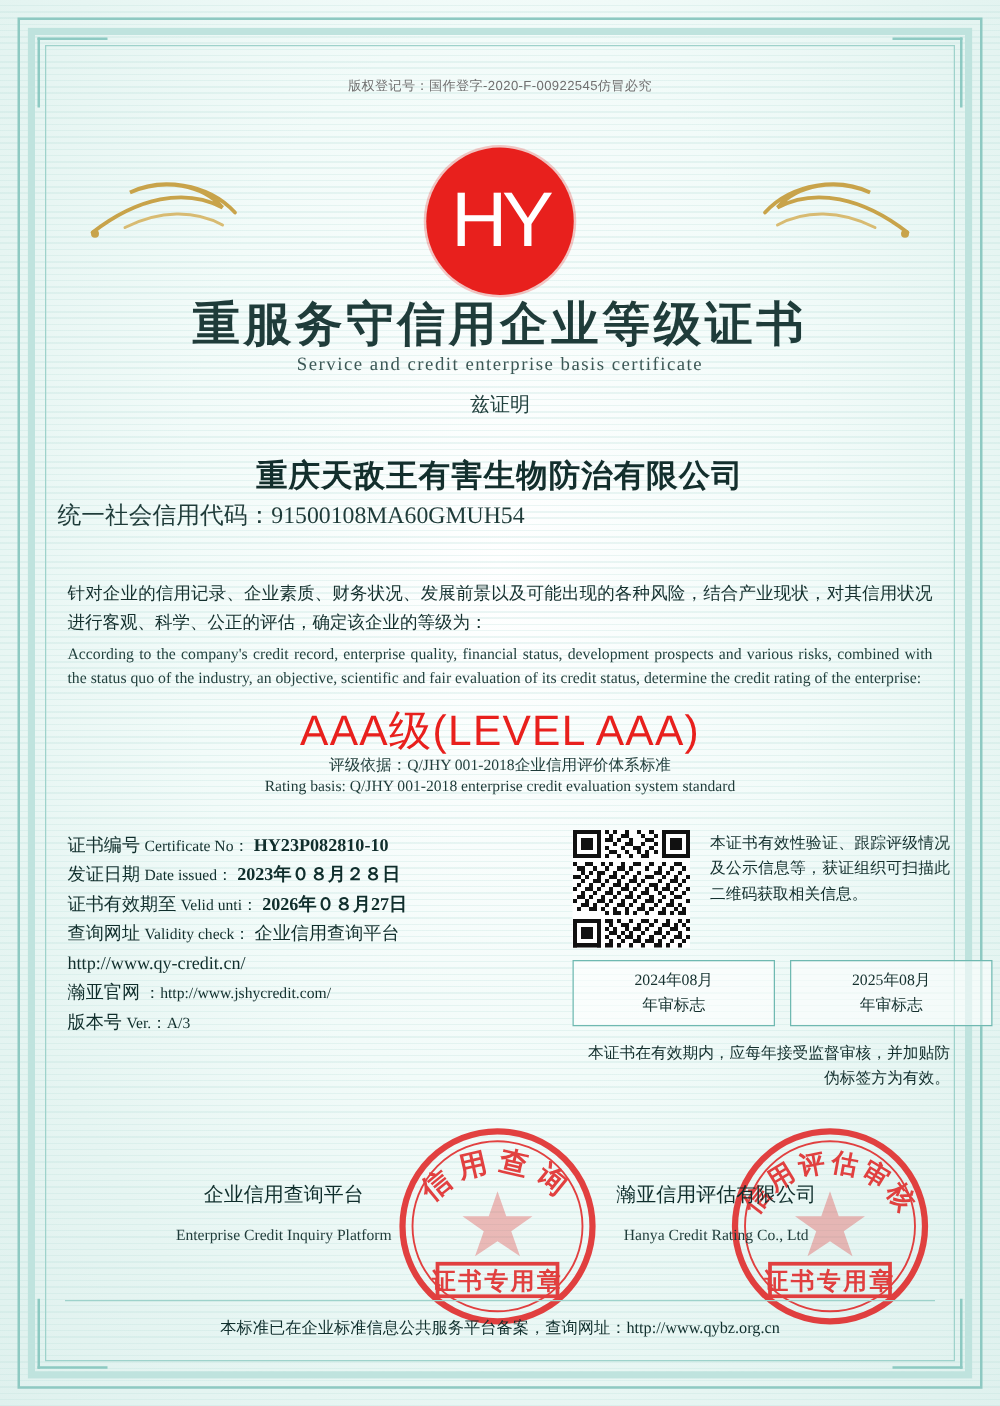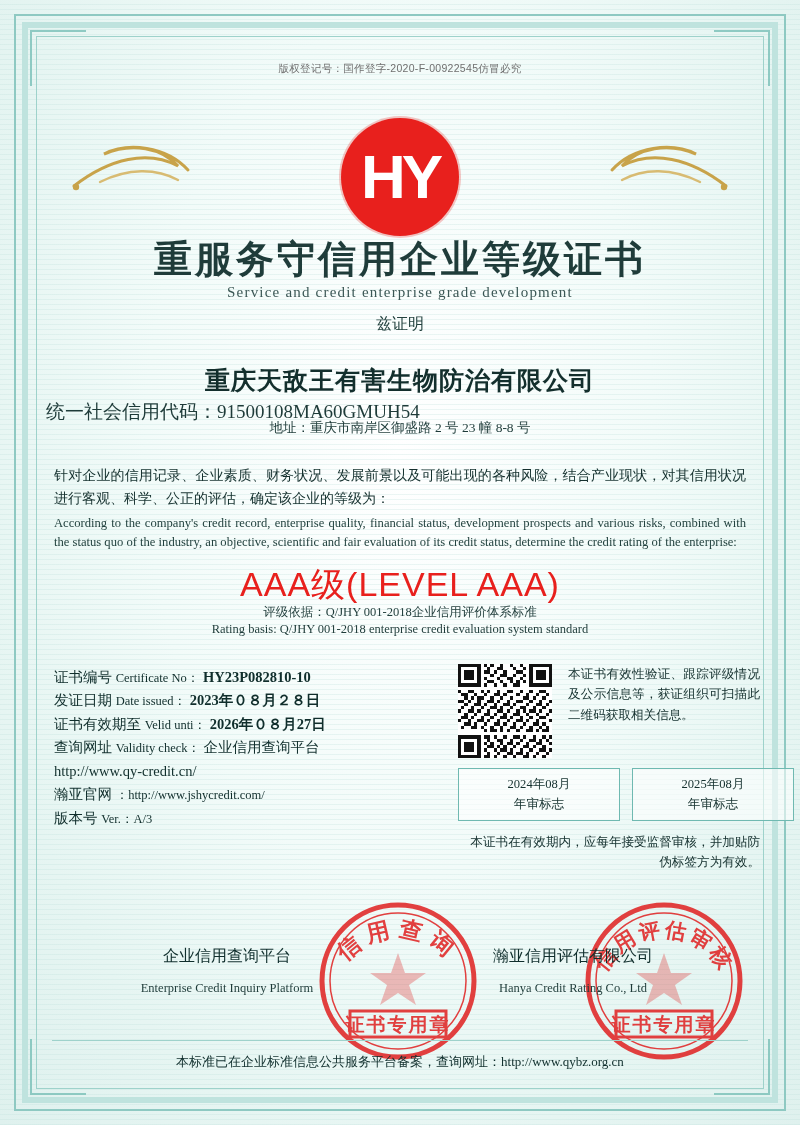--- a/index.html
+++ b/index.html
@@ -70,21 +70,21 @@
   .flourish.left{left:24px;}
   .flourish.right{right:24px;transform:scaleX(-1);}
   .badge{
     position:absolute;left:50%;top:30px;transform:translateX(-50%);
     width:118px;height:118px;border-radius:50%;
     background:#e8201d;
     display:flex;align-items:center;justify-content:center;
     box-shadow:0 0 0 2px rgba(232,32,29,0.25);
   }
   .badge .mono{
-    color:#fff;font-weight:bold;font-size:62px;line-height:1;
+    color:#fff;font-weight:normal;font-size:62px;line-height:1;
     font-family:"Liberation Sans", sans-serif;
     letter-spacing:-4px;
   }
 
   .title-cn{
     position:absolute;top:188px;left:0;right:0;text-align:center;
     font-size:38px;font-weight:bold;color:#1f3c3a;
     letter-spacing:3px;
     font-family:"Liberation Sans", sans-serif;
   }
@@ -228,30 +228,27 @@
         <path d="M4 46 C 40 18, 78 10, 108 26 C 92 8, 62 2, 34 14 C 58 2, 96 6, 118 30" fill="none" stroke="#c8a34a" stroke-width="3" stroke-linecap="round"></path>
         <path d="M30 42 C 58 28, 86 28, 108 40" fill="none" stroke="#d8bb72" stroke-width="2.4" stroke-linecap="round"></path>
         <circle cx="6" cy="47" r="3.2" fill="#c8a34a"></circle>
       </svg>
       <div class="badge">
         <span class="mono">HY</span>
       </div>
     </div>
 
     <div class="title-cn">重服务守信用企业等级证书</div>
-    <div class="title-en">Service and credit enterprise grade development</div>
+    <div class="title-en">Service and credit enterprise basis certificate</div>
 
     <div class="certify-cn">兹证明</div>
 
     <div class="company">重庆天敌王有害生物防治有限公司</div>
     <div class="usci">
       <span>统一社会信用代码：</span><span>91500108MA60GMUH54</span>
-    </div>
-    <div class="addr">
-      <span>地址：</span><span>重庆市南岸区御盛路 2 号 23 幢 8-8 号</span>
     </div>
 
     <div class="para">
       <span>针对企业的信用记录、企业素质、财务状况、发展前景以及可能出现的各种风险，结合产业现状，对其信用状况进行客观、科学、公正的评估，确定该企业的等级为：</span>
       <span class="en">According to the company's credit record, enterprise quality, financial status, development prospects and various risks, combined with the status quo of the industry, an objective, scientific and fair evaluation of its credit status, determine the credit rating of the enterprise:</span>
     </div>
 
     <div class="level">AAA级(LEVEL AAA)</div>
     <div class="basis-cn">评级依据：Q/JHY 001-2018企业信用评价体系标准</div>
     <div class="basis-en">Rating basis: Q/JHY 001-2018 enterprise credit evaluation system standard</div>

